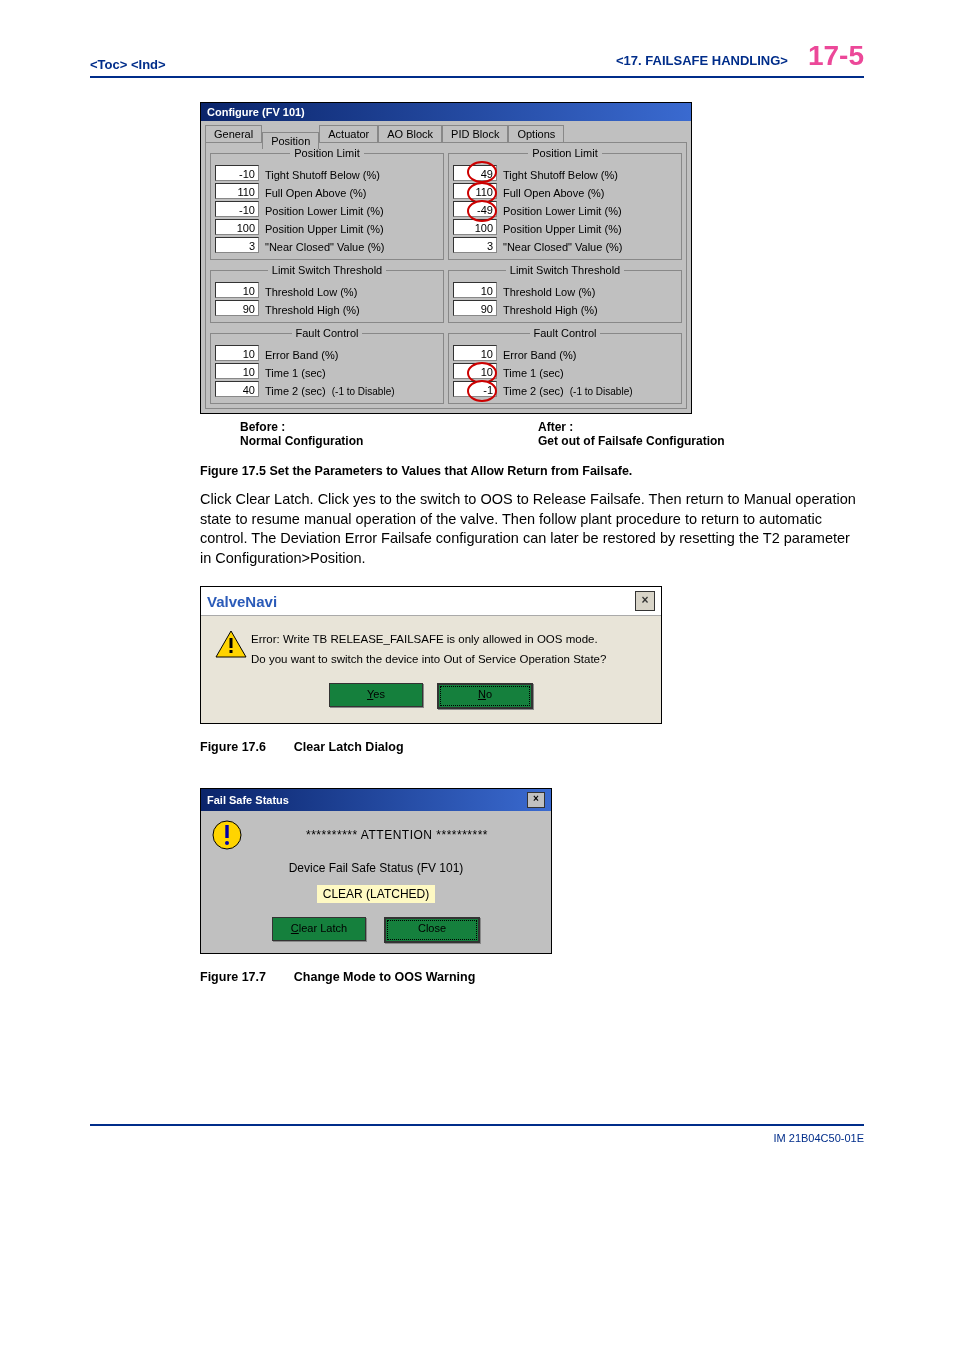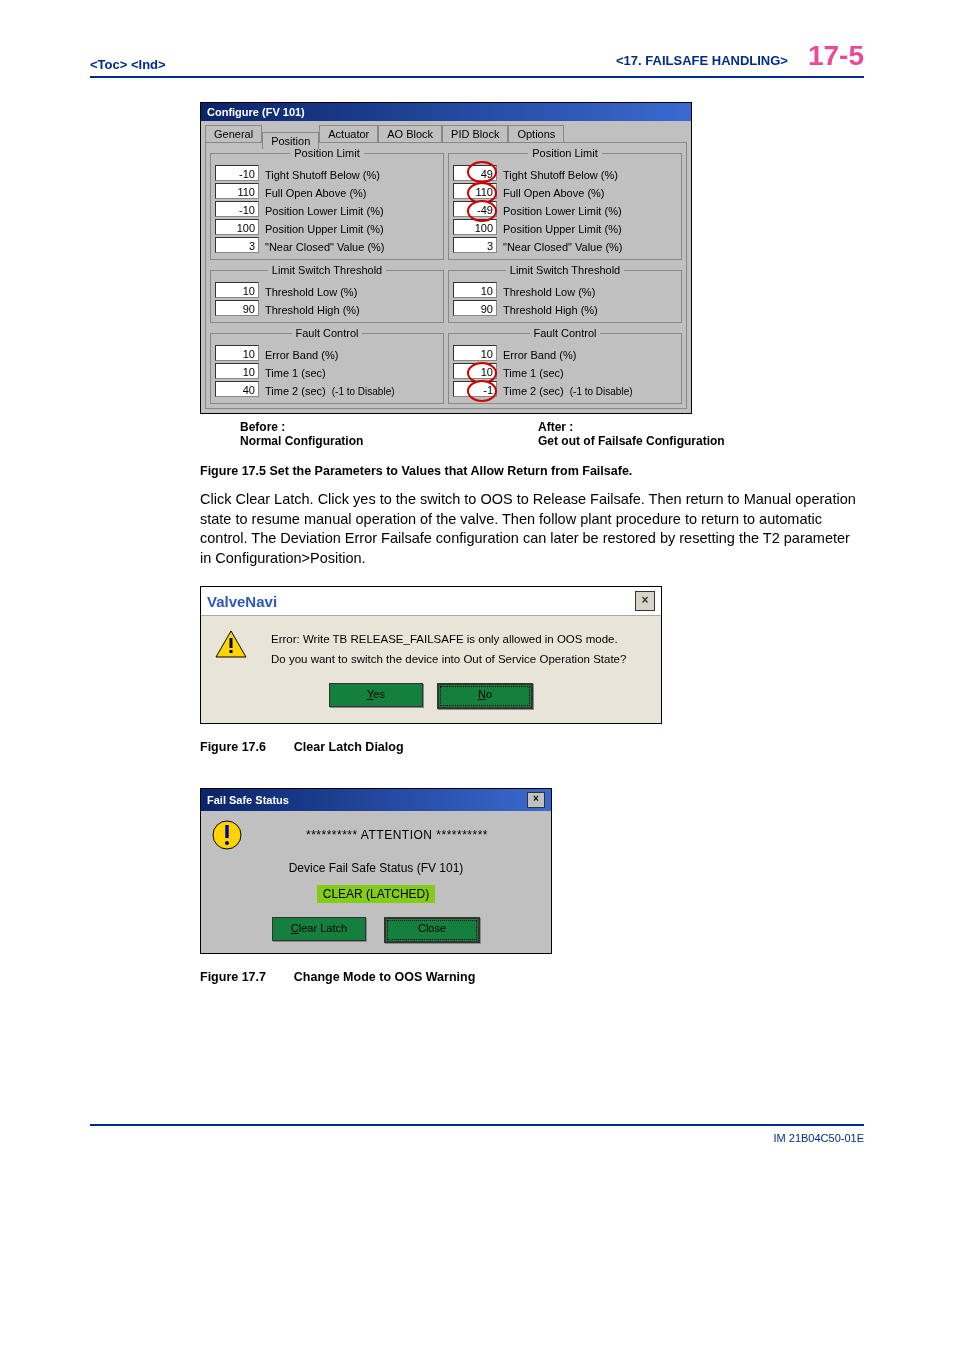--- a/index.html
+++ b/index.html
@@ -187,21 +187,21 @@
   background: #d8d4c8;
   color: #333;
   text-align: center;
   line-height: 16px;
   font-size: 12px;
   font-weight: bold;
 }
 .dlg-body {
   display: flex;
   padding: 14px 14px 6px 14px;
-  gap: 24px;
+  gap: 4px;
   align-items: flex-start;
 }
 .warn-icon {
   width: 32px;
   height: 28px;
 }
 .dlg-text {
   font-size: 11.5px;
   line-height: 1.7;
 }
@@ -277,21 +277,21 @@
   font-size: 12px;
   letter-spacing: 0.5px;
   flex: 1;
   text-align: center;
 }
 .dev-text {
   font-size: 12px;
   margin: 6px 0 10px 0;
 }
 .latched {
-  background: #84cc16;
+  background: #fef9c3;
   display: inline-block;
   padding: 2px 6px;
   font-size: 12px;
   margin-bottom: 14px;
   text-align: center;
 }
 .dlg2-btns {
   display: flex;
   justify-content: center;
   gap: 18px;

